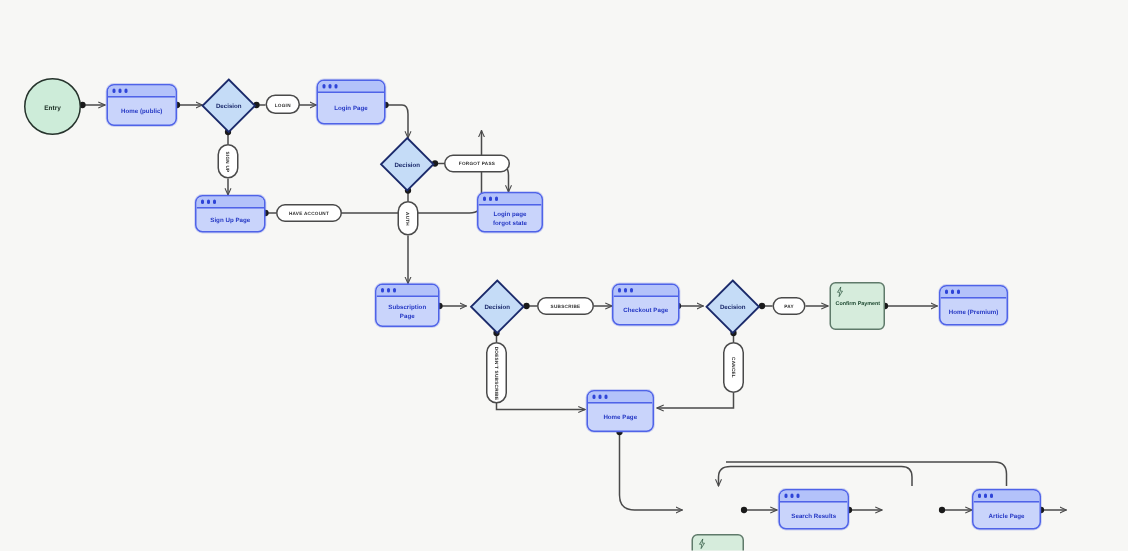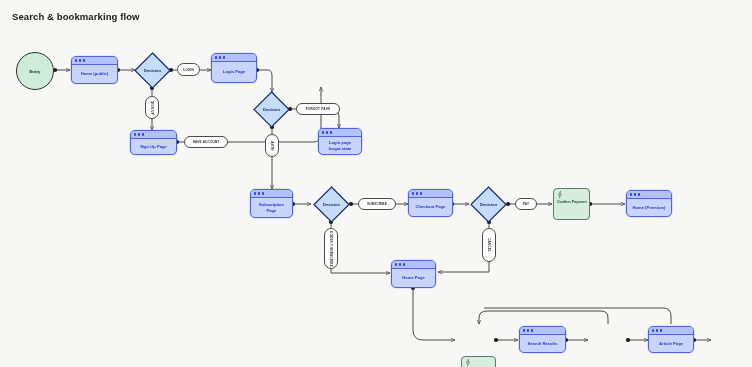--- a/index.html
+++ b/index.html
@@ -155,21 +155,20 @@
   }
   .pill.vertical span {
     transform: rotate(90deg);
   }
 </style>
 </head>
 <body>
 
 <div id="canvas">
 
-  <div class="title">Search &amp; bookmarking flow</div>
 
   <svg id="svg-layer" viewBox="0 0 752 367" xmlns="http://www.w3.org/2000/svg">
     <defs>
       <marker id="arw" viewBox="0 0 10 10" refX="9" refY="5" markerWidth="5" markerHeight="5" orient="auto-start-reverse">
         <path d="M 0 1 L 9 5 L 0 9" fill="none" stroke="#4a4a4a" stroke-width="1.4"></path>
       </marker>
     </defs>
     <g stroke="#4a4a4a" stroke-width="1" fill="none">
 
       <line x1="55" y1="70" x2="70" y2="70" marker-end="url(#arw)"></line>

